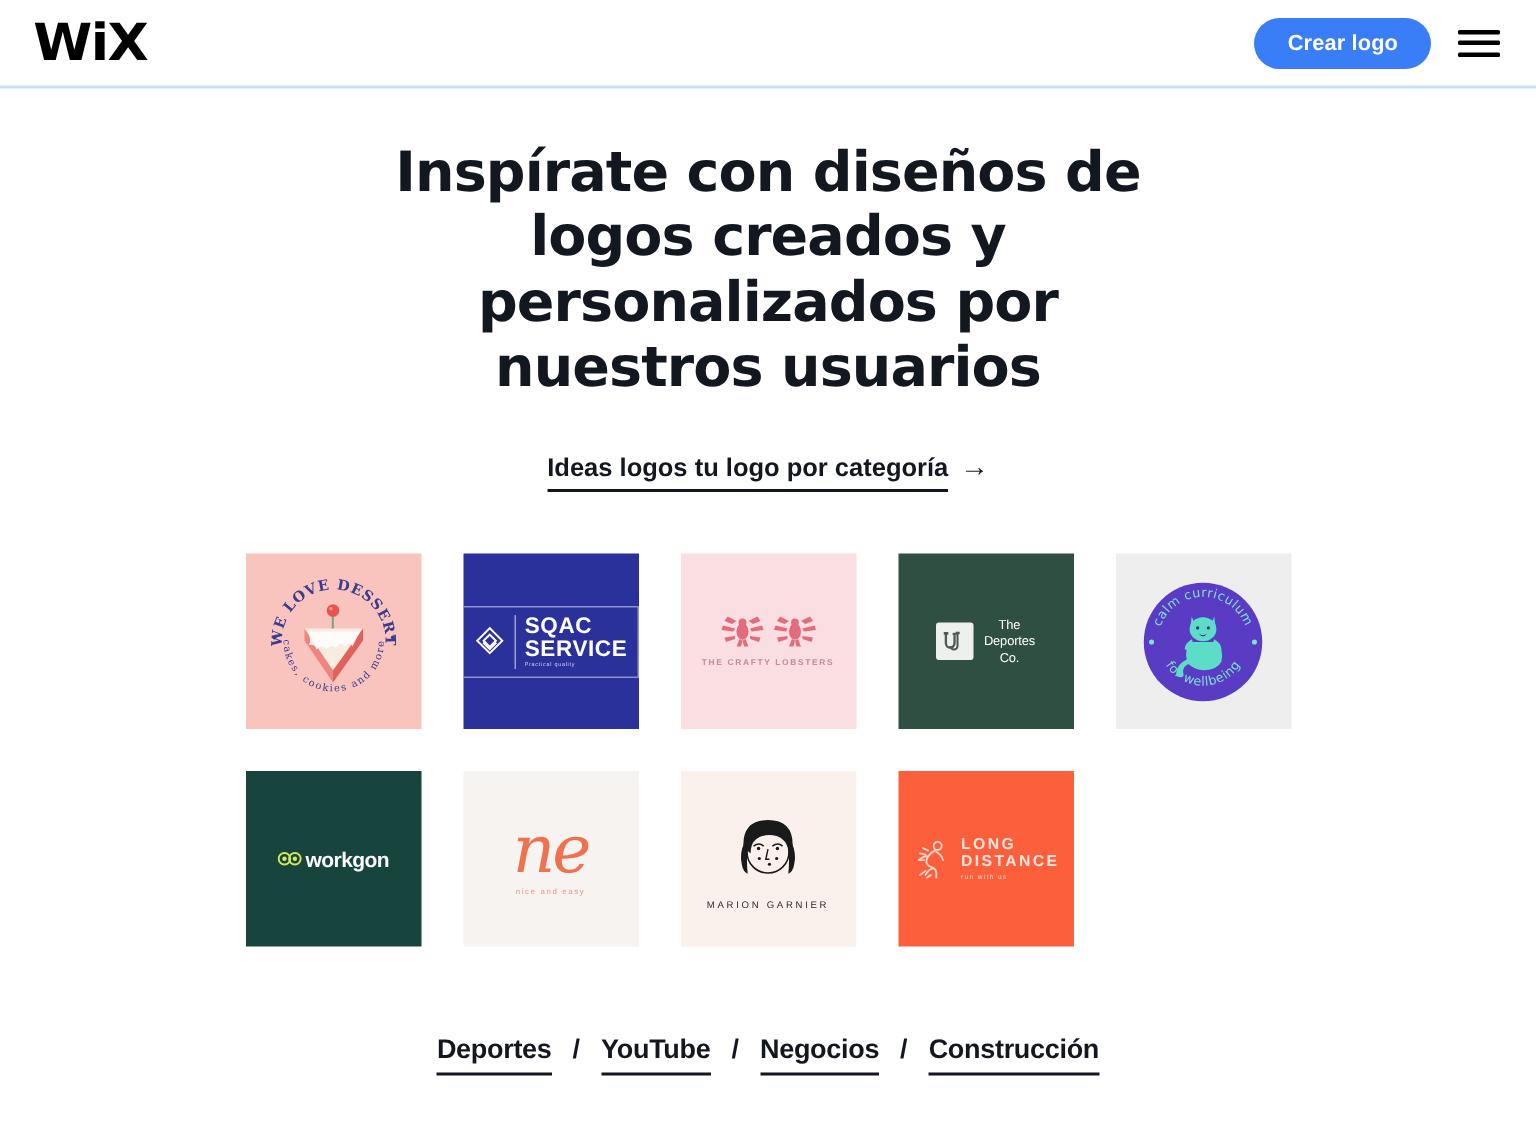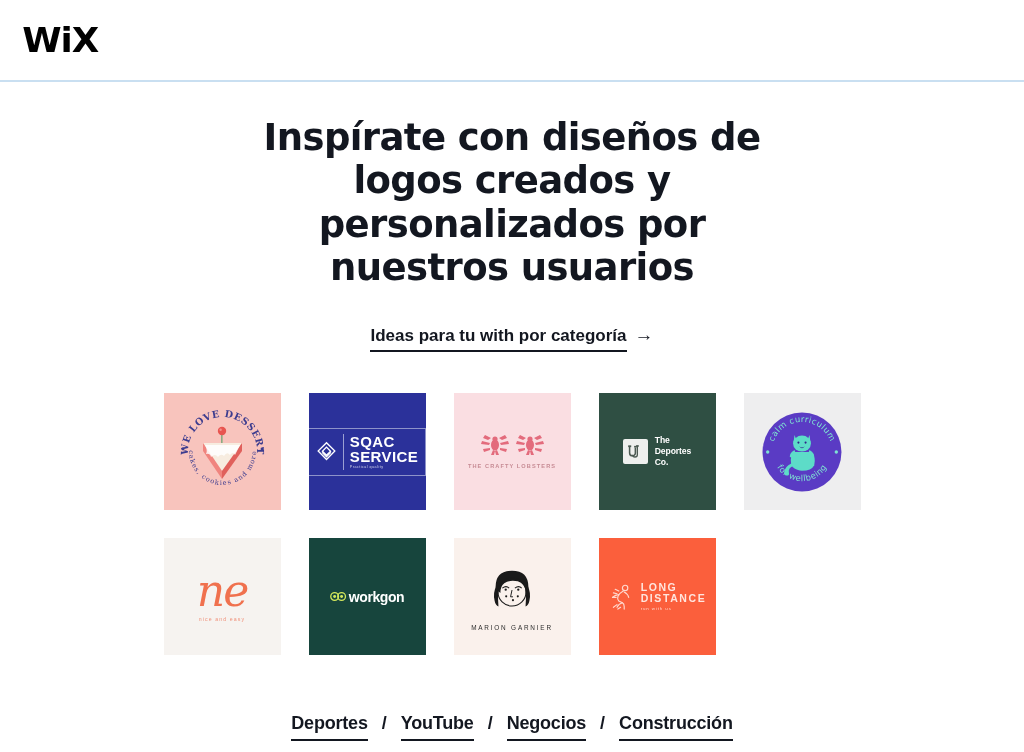--- a/index.html
+++ b/index.html
@@ -7,21 +7,21 @@
     width:1024px; height:752px;
     background:#ffffff;
     font-family:"Liberation Sans", sans-serif;
     color:#131720;
     overflow:hidden;
   }
 
   
   .header {
     position:relative;
-    height:82px;
+    height:59px;
     border-bottom:2px solid #c9dff1;
     display:flex;
     align-items:center;
     padding:0 24px;
   }
   .logo-wrap { display:flex; align-items:center; }
   .wix-logo {
     font-size:34px;
     font-weight:700;
     letter-spacing:-1px;
@@ -125,21 +125,21 @@
   .lobsters { display:flex; gap:5px; }
   .lob-name { font-size:5.6px; letter-spacing:1.1px; color:#c78b94; font-weight:600; }
 
   
   .t4 { background:#2f4f43; }
   .plumb-row { display:flex; align-items:center; gap:7px; }
   .plumb-icon {
     width:25px; height:25px; background:#eef0ee;
     border-radius:2px; display:flex; align-items:center; justify-content:center;
   }
-  .plumb-txt { color:#fff; font-size:8.6px; font-weight:700; line-height:1.28; letter-spacing:-0.1px; }
+  .plumb-txt { color:#fff; font-size:8.6px; font-weight:400; line-height:1.28; letter-spacing:-0.1px;text-align:center; }
 
   
   .t5 { background:#eeeeef; }
   .t5 svg { width:94px; height:94px; }
 
   
   .t6 { background:#17453d; }
   .workgon-row { display:flex; align-items:center; gap:2px; }
   .workgon-txt { color:#fff; font-size:14px; font-weight:700; letter-spacing:-0.4px; }
 
@@ -189,29 +189,37 @@
   }
   .cat-sep { font-size:18px; font-weight:700; color:#131720; }
 </style>
 </head>
 <body>
 
 <div class="header">
   <div class="logo-wrap">
     <span class="wix-logo">WiX</span>
   </div>
+  <div class="header-right">
+    <button class="btn-crear">Crear logo</button>
+    <div class="hamburger">
+      <span></span>
+      <span></span>
+      <span></span>
+    </div>
+  </div>
 </div>
 
 <div class="main">
 
   <h1 class="headline">Inspírate con diseños de logos creados y personalizados por nuestros usuarios</h1>
 
   <div class="cat-link-wrap">
     <a class="cat-link">
-      <span class="txt">Ideas para tu with por categoría</span>
+      <span class="txt">Ideas logos tu logo por categoría</span>
       <span class="arr">→</span>
     </a>
   </div>
 
   <div class="grid">
 
     <div class="tile t1">
       <svg viewBox="0 0 117 117">
         <defs>
           <path id="arcTop" d="M 24,58.5 A 34.5,34.5 0 0 1 93,58.5" fill="none"></path>
@@ -330,35 +338,35 @@
           <path d="M58 48 q5 3 5 7 q-4 3 -8 1 Z"></path>
         </g>
         <g fill="#2e2188">
           <circle cx="46.2" cy="40" r="1.1"></circle>
           <circle cx="53.8" cy="40" r="1.1"></circle>
           <path d="M47 44 q3 2.6 6 0 q-3 4 -6 0 Z"></path>
         </g>
       </svg>
     </div>
 
-    <div class="tile t7">
-      <div class="ne-script">ne</div>
-      <div class="ne-sub">nice and easy</div>
-    </div>
-
     <div class="tile t6">
       <div class="workgon-row">
         <svg width="17" height="11" viewBox="0 0 22 13">
           <circle cx="6" cy="6.5" r="5" fill="none" stroke="#d4e85c" stroke-width="1.7"></circle>
           <circle cx="15" cy="6.5" r="5" fill="none" stroke="#d4e85c" stroke-width="1.7"></circle>
           <circle cx="6" cy="6.5" r="1.9" fill="#d4e85c"></circle>
           <circle cx="15" cy="6.5" r="1.9" fill="#d4e85c"></circle>
         </svg>
         <span class="workgon-txt">workgon</span>
       </div>
+    </div>
+
+    <div class="tile t7">
+      <div class="ne-script">ne</div>
+      <div class="ne-sub">nice and easy</div>
     </div>
 
 
     <div class="tile t9">
       <svg width="58" height="58" viewBox="0 0 60 60">
         <path d="M13 26 q0 -17 17 -17 q17 0 17 17 q0 4 -2 6 q-2 -10 -9 -12 q-8 -2 -14 2 q-4 3 -4 10 q-3 -2 -5 -6 Z" fill="#1a1a1a"></path>
         <path d="M14 24 q-4 8 -2 16 q1 5 4 6 q-1 -9 0 -16 Z" fill="#1a1a1a"></path>
         <path d="M46 24 q4 8 2 16 q-1 5 -4 6 q1 -9 0 -16 Z" fill="#1a1a1a"></path>
         <circle cx="30" cy="31" r="14.5" fill="none" stroke="#1a1a1a" stroke-width="1.1"></circle>
         <path d="M20 27 q4 -3 7 0" fill="none" stroke="#1a1a1a" stroke-width="1.1"></path>

